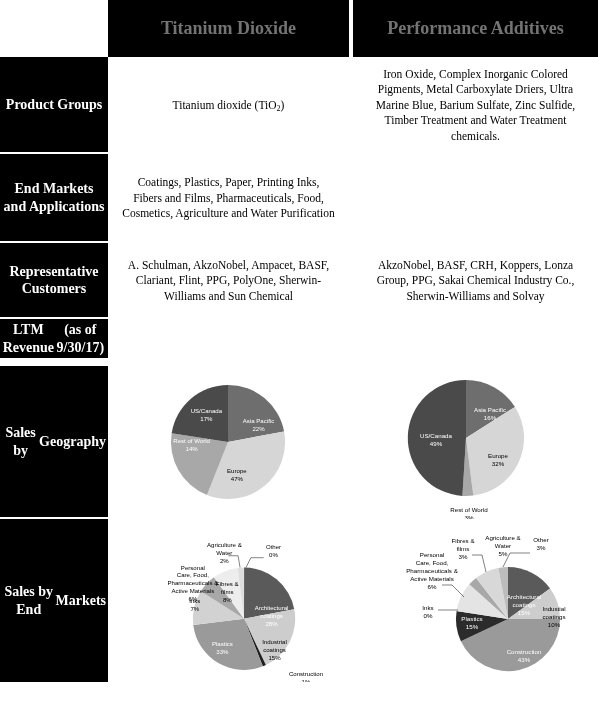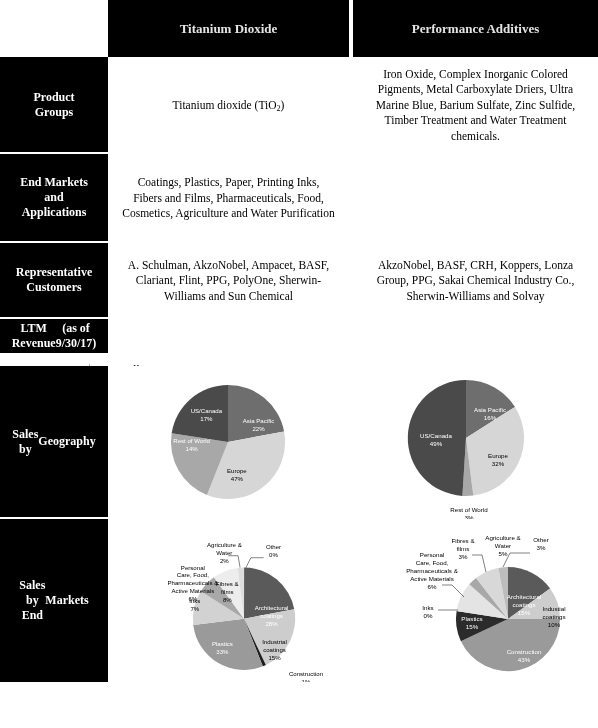--- a/index.html
+++ b/index.html
@@ -10,38 +10,38 @@
     overflow:hidden;
   }
   .sheet{position:relative;width:598px;height:728px;background:#fff;}
 
   
   .row{display:flex;width:598px;box-sizing:border-box;}
   .c-label{
     width:108px;min-width:108px;
     background:#000;color:#fff;
     display:flex;align-items:center;justify-content:center;
-    text-align:center;font-weight:bold;font-size:12px;line-height:1.25;
-    box-sizing:border-box;padding:2px 20px;
+    text-align:center;font-weight:bold;font-size:14px;line-height:1.25;
+    box-sizing:border-box;padding:2px 2px;
     border-bottom:2px solid #fff;
   }
   .c-data{
     box-sizing:border-box;
     display:flex;align-items:center;justify-content:center;
     text-align:center;font-size:11.5px;line-height:1.34;
     padding:8px 14px;background:#fff;
   }
   .c-data.first{width:245px;min-width:245px;border-right:4px solid #fff;}
   .c-data.second{width:245px;min-width:245px;}
 
   
   .hdr{display:flex;width:598px;height:57px;box-sizing:border-box;}
   .hdr .spacer{width:108px;min-width:108px;background:#fff;}
   .hdr .cell{
-    background:#000;color:#e5e5e5;font-weight:bold;font-size:13px;
+    background:#000;color:#737373;font-weight:bold;font-size:18px;
     display:flex;align-items:center;justify-content:center;text-align:center;
     box-sizing:border-box;
   }
   .hdr .cell.a{width:245px;min-width:245px;border-right:4px solid #fff;}
   .hdr .cell.b{width:245px;min-width:245px;}
 
   sub{font-size:8px;vertical-align:baseline;position:relative;top:2px;}
 
   
   .chart-cell{position:relative;}

